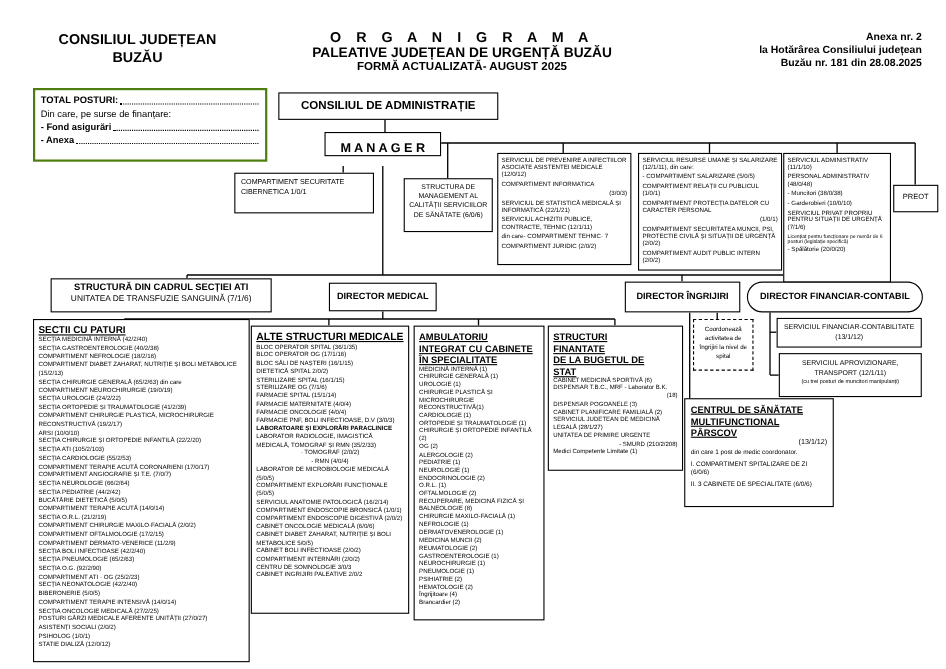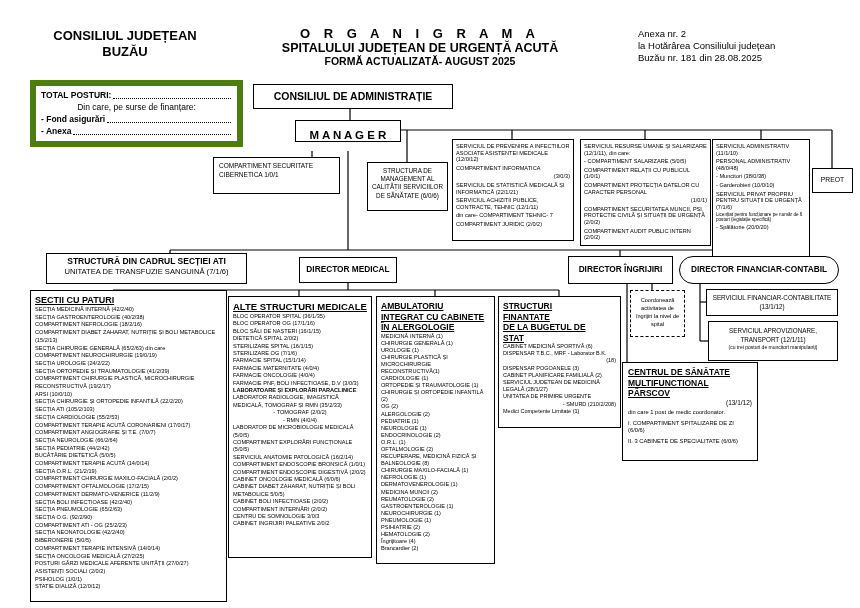--- a/index.html
+++ b/index.html
@@ -13,23 +13,23 @@
   .center{text-align:center;}
   .tiny{font-size:4.6px;line-height:5px;}
   .gap{margin-top:3px;}
   .entry{margin-bottom:2px;}
   .line{margin:0;}
   
   .org-left{font-size:13px;font-weight:bold;line-height:16px;text-align:center;}
   .title-l1{font-size:13px;font-weight:bold;letter-spacing:5px;}
   .title-l2{font-size:12.5px;font-weight:bold;}
   .title-l3{font-size:10.5px;font-weight:bold;}
-  .annex{font-size:9.5px;font-weight:normal;line-height:12px;text-align:left;}
+  .annex{font-size:9.5px;font-weight:bold;line-height:12px;text-align:right;}
   
-  .tp{border:6px solid #4d7c0f;padding:3px 5px;font-size:8.5px;line-height:12px;text-align:center;}
+  .tp{border:2px solid #4d7c0f;padding:3px 5px;font-size:8.5px;line-height:12px;}
   .tp-row{display:flex;align-items:flex-end;}
   .tp-row .lead{flex:1;border-bottom:1px dotted #000;margin:0 1px 2px 2px;height:1px;}
   .svc{font-size:5.6px;line-height:6.6px;padding:3px 3px;}
   .hdr-big{font-size:9px;font-weight:bold;text-decoration:underline;line-height:12px;}
   .hdr-med{font-size:8.5px;font-weight:bold;text-decoration:underline;line-height:10.5px;}
 </style>
 </head>
 <body>
 
 <div id="canvas">
@@ -60,21 +60,21 @@
     <path d="M700,341 H708"></path>
   </svg>
 
   <div class="abs org-left" style="left:35px;top:28px;width:180px;">
     <div>CONSILIUL JUDEȚEAN</div>
     <div>BUZĂU</div>
   </div>
 
   <div class="abs ctrtxt" style="left:250px;top:26px;width:340px;">
     <div class="title-l1">O R G A N I G R A M A</div>
-    <div class="title-l2">SPITALULUI JUDEȚEAN DE URGENȚĂ ACUTĂ</div>
+    <div class="title-l2">PALEATIVE JUDEȚEAN DE URGENȚĂ BUZĂU</div>
     <div class="title-l3">FORMĂ ACTUALIZATĂ- AUGUST 2025</div>
   </div>
 
   <div class="abs annex" style="left:638px;top:28px;width:200px;">
     <div>Anexa nr. 2</div>
     <div>la Hotărârea Consiliului județean</div>
     <div>Buzău nr. 181 din 28.08.2025</div>
   </div>
 
   <div class="bx tp" style="left:30px;top:80px;width:213px;height:67px;">
@@ -212,21 +212,21 @@
         <div class="line">CABINET BOLI INFECTIOASE (2/0/2)</div>
         <div class="line">COMPARTIMENT INTERNĂRI (2/0/2)</div>
         <div class="line">CENTRU DE SOMNOLOGIE 3/0/3</div>
         <div class="line">CABINET INGRIJIRI PALEATIVE 2/0/2</div>
       </div>
   </div>
 
   <div class="bx" style="left:376px;top:296px;width:119px;height:268px;border-width:1.5px;padding:4px 4px;">
     <div class="hdr-med">AMBULATORIU</div>
     <div class="hdr-med">INTEGRAT CU CABINETE</div>
-    <div class="hdr-med">ÎN ALERGOLOGIE</div>
+    <div class="hdr-med">ÎN SPECIALITATE</div>
     <div style="font-size:5.6px;line-height:7.1px;">
         <div class="line gap">MEDICINĂ INTERNĂ (1)</div>
         <div class="line">CHIRURGIE GENERALĂ (1)</div>
         <div class="line">UROLOGIE (1)</div>
         <div class="line">CHIRURGIE PLASTICĂ ȘI MICROCHIRURGIE RECONSTRUCTIVĂ(1)</div>
         <div class="line">CARDIOLOGIE (1)</div>
         <div class="line">ORTOPEDIE ȘI TRAUMATOLOGIE (1)</div>
         <div class="line">CHIRURGIE ȘI ORTOPEDIE INFANTILĂ (2)</div>
         <div class="line">OG  (2)</div>
         <div class="line">ALERGOLOGIE (2)</div>

